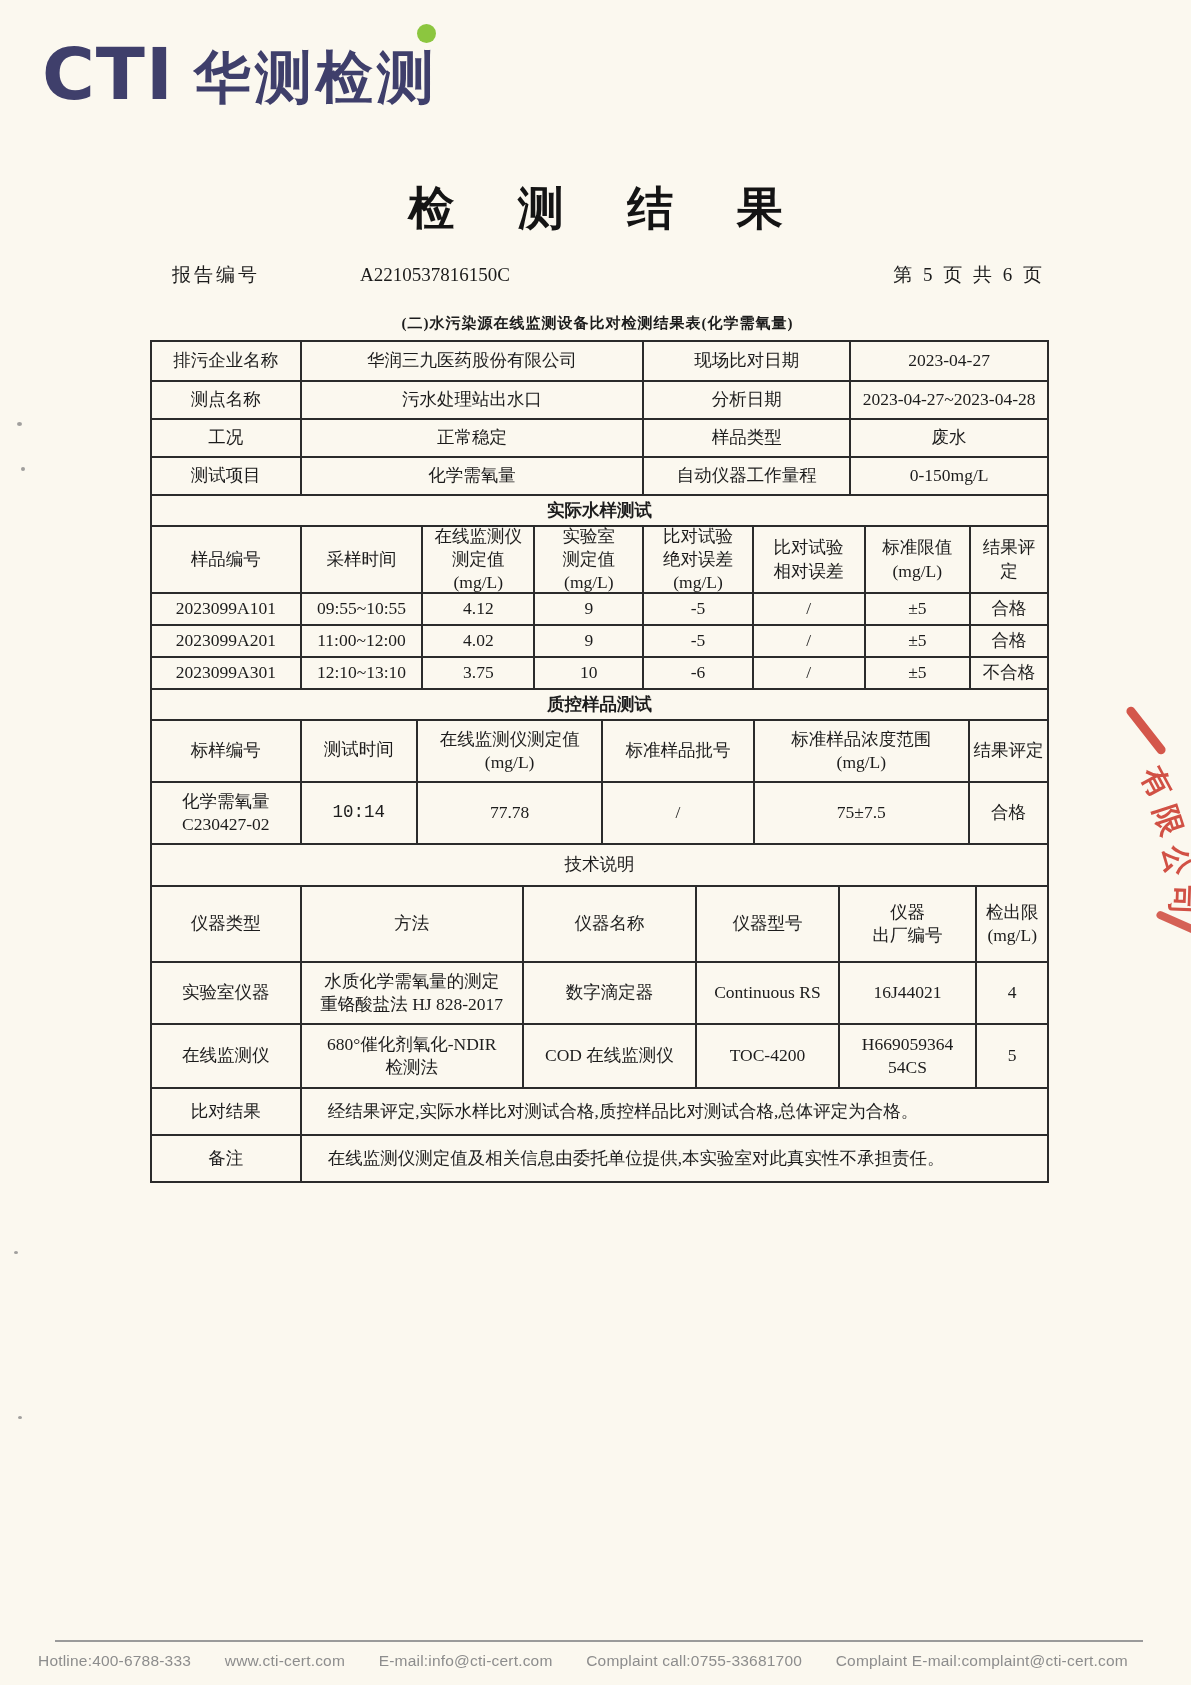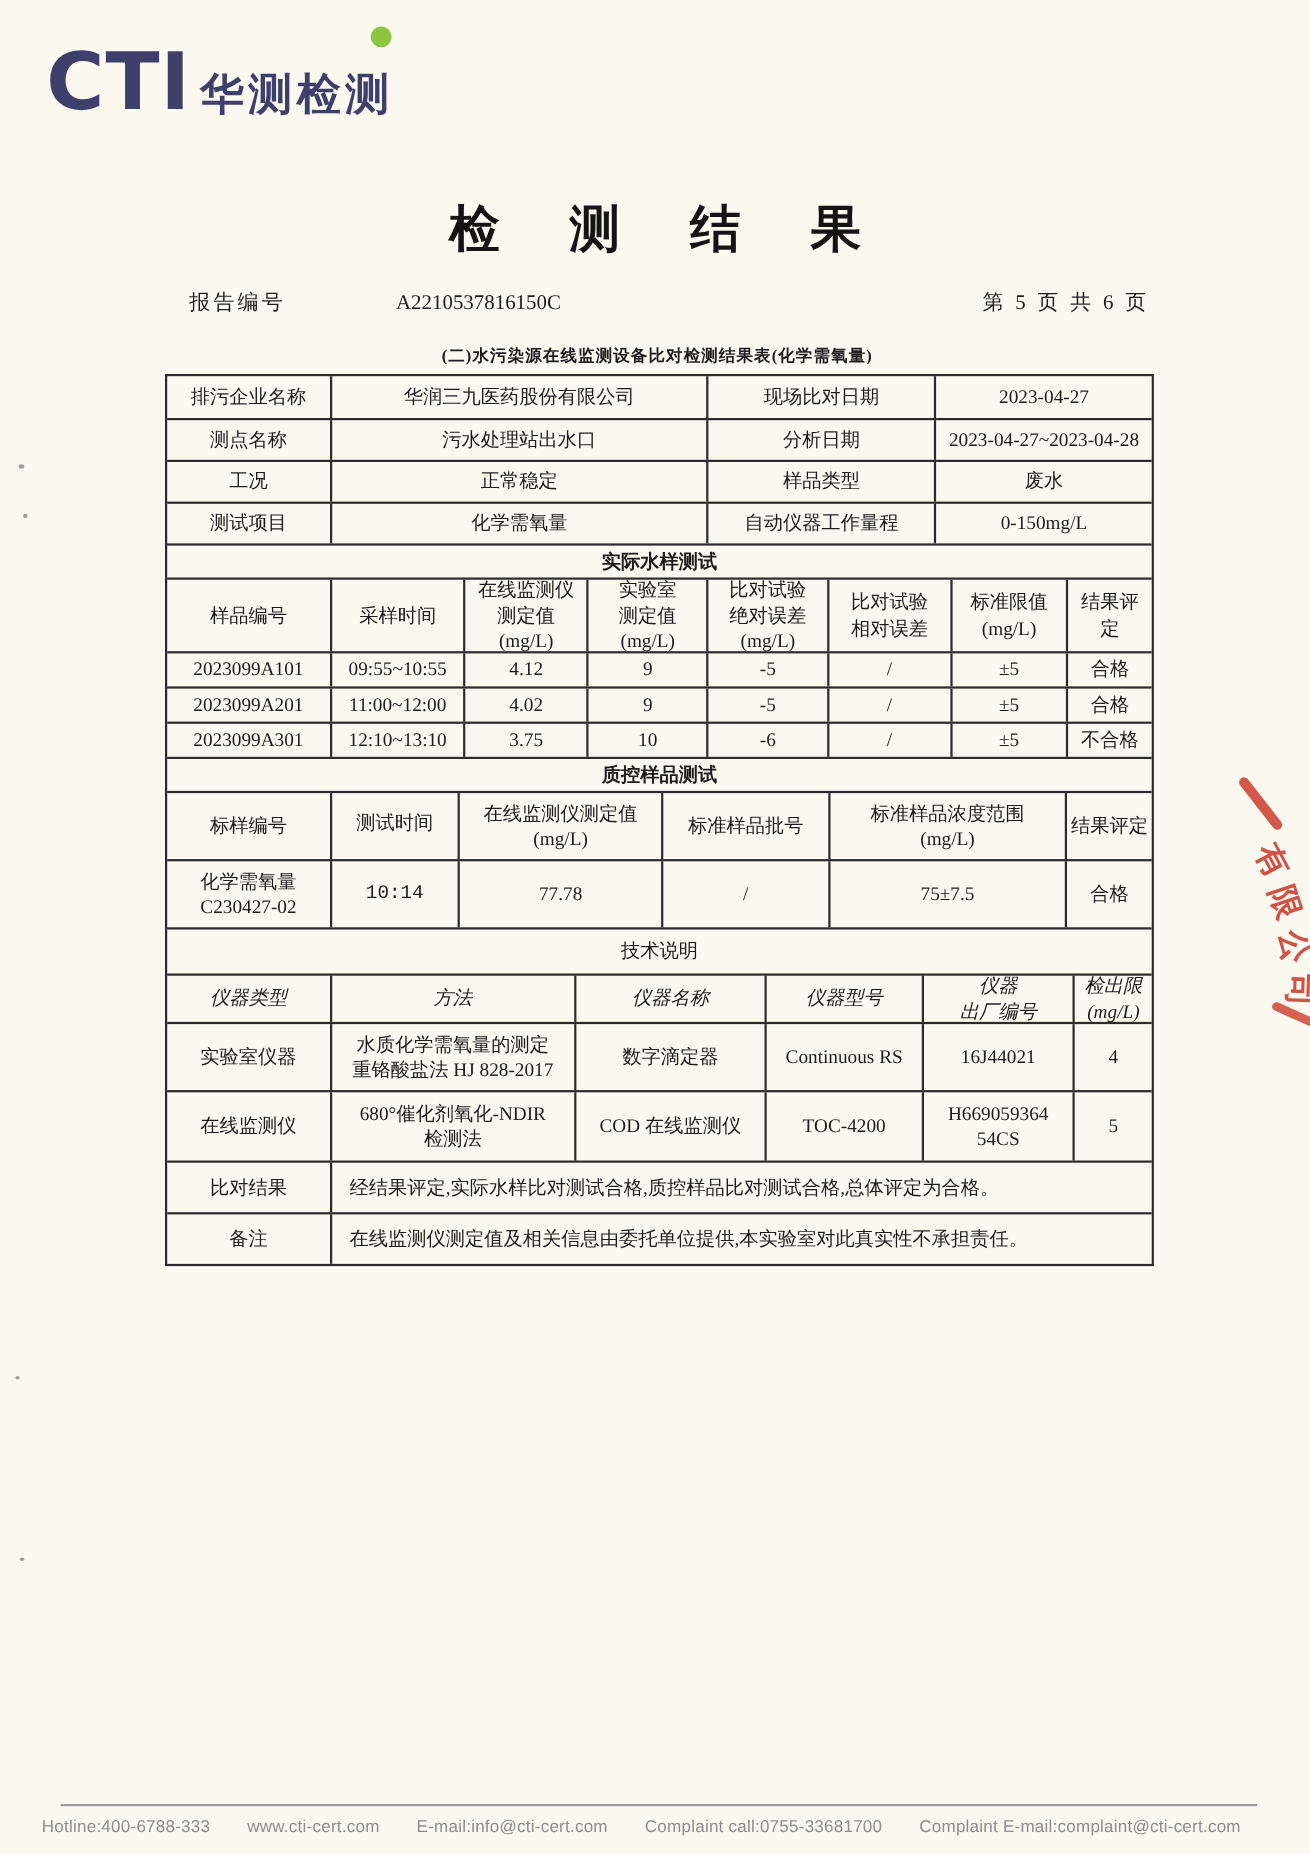--- a/index.html
+++ b/index.html
@@ -18,22 +18,22 @@
     font-weight:800;font-size:72px;line-height:0.95;
     color:#3f3f6b;letter-spacing:1px;position:relative;
   }
   .logo-dot{
     position:absolute;right:2px;top:-16px;
     width:19px;height:19px;border-radius:50%;
     background:#8cc63f;
   }
   .logo-cn{
     font-family:"DejaVu Sans","Liberation Sans",sans-serif;
-    font-weight:800;font-size:40px;line-height:1;
-    color:#3f3f6b;margin-left:8px;letter-spacing:4px;
+    font-weight:800;font-size:57px;line-height:1;
+    color:#3f3f6b;margin-left:20px;letter-spacing:4px;
     padding-bottom:2px;
   }
   
   .doc-title{
     position:absolute;left:0;top:178px;width:1191px;
     text-align:center;font-size:46px;font-weight:600;
     letter-spacing:26px;text-indent:26px;color:#141414;
   }
   .report-line{
     position:absolute;left:150px;top:262px;width:895px;
@@ -54,29 +54,29 @@
   }
   .row{display:flex;width:100%;box-sizing:border-box;}
   .row + .row{border-top:2px solid #2b2b2b;}
   .cell{
     box-sizing:border-box;
     display:flex;align-items:center;justify-content:center;
     text-align:center;font-size:17.5px;line-height:1.32;
     white-space:pre-line;padding:1px 3px;
   }
   .cell + .cell{border-left:2px solid #2b2b2b;}
-  .cell.left{justify-content:flex-start;text-align:right;padding-left:16px;}
+  .cell.left{justify-content:flex-start;text-align:right;padding-left:26px;}
   .r-info{height:38px;}
   .r-sec{height:31px;font-weight:600;}
   .r-shead{height:67px;}
   .r-sdata{height:32px;}
   .r-qhead{height:62px;}
   .r-qdata{height:62px;}
   .r-tsec{height:42px;}
-  .r-thead{height:44px;font-style:italic;}
+  .r-thead{height:76px;}
   .r-tdata1{height:62px;}
   .r-tdata2{height:64px;}
   .r-wide{height:47px;}
   
   .info .cell:nth-child(1){width:16.5%;}
   .info .cell:nth-child(2){width:38.3%;}
   .info .cell:nth-child(3){width:23.1%;}
   .info .cell:nth-child(4){flex:1;}
   .sample .cell:nth-child(1){width:16.5%;}
   .sample .cell:nth-child(2){width:13.6%;}

